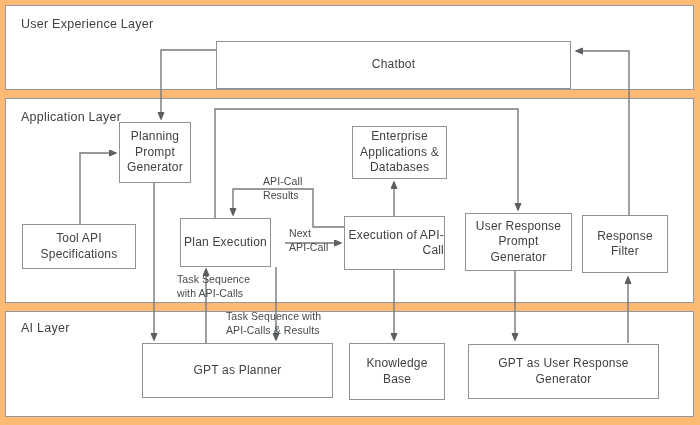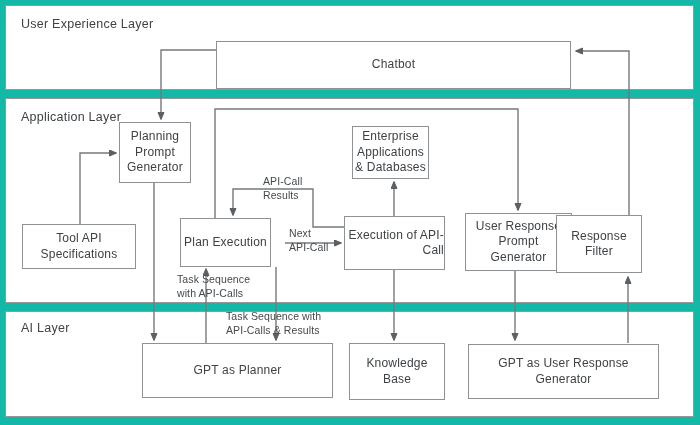--- a/index.html
+++ b/index.html
@@ -1,17 +1,17 @@
 <!DOCTYPE html>
 <html><head>
 <meta charset="utf-8">
 <style>
   html,body{margin:0;padding:0;background:#ffffff;}
   .canvas{
-    position:relative;width:700px;height:425px;background:#14b8a6;
+    position:relative;width:700px;height:425px;background:#fdba74;
     font-family:"Liberation Sans", sans-serif;overflow:hidden;
   }
   .layer{position:absolute;border:1.5px solid #95989b;background:#ffffff;box-sizing:border-box;}
   .layer-label{
     position:absolute;left:15px;top:11px;font-size:12.5px;color:#3e4245;
     letter-spacing:.25px;white-space:nowrap;
   }
   .wires{position:absolute;left:0;top:0;}
   .node{
     position:absolute;border:1.4px solid #8f9295;background:#ffffff;box-sizing:border-box;
@@ -70,33 +70,33 @@
   </div>
 
   <div class="node" style="left:22px;top:224px;width:114px;height:45px;">
     <span class="lbl">Tool API Specifications</span>
   </div>
 
   <div class="node" style="left:180px;top:218px;width:91px;height:49px;">
     <span class="lbl">Plan Execution</span>
   </div>
 
-  <div class="node" style="left:352px;top:126px;width:77px;height:53px;">
+  <div class="node" style="left:352px;top:126px;width:95px;height:53px;">
     <span class="lbl">Enterprise Applications &amp; Databases</span>
   </div>
 
   <div class="node" style="left:344px;top:216px;width:101px;height:54px;text-align:right;">
     <span class="lbl">Execution of API-Call</span>
   </div>
 
   <div class="node" style="left:465px;top:213px;width:107px;height:58px;">
     <span class="lbl" style="max-width:88px;">User Response Prompt Generator</span>
   </div>
 
-  <div class="node" style="left:556px;top:215px;width:86px;height:58px;text-align:center;">
+  <div class="node" style="left:582px;top:215px;width:86px;height:58px;text-align:center;">
     <span class="lbl" style="max-width:62px;">Response Filter</span>
   </div>
 
   <div class="node" style="left:142px;top:343px;width:191px;height:55px;">
     <span class="lbl">GPT as Planner</span>
   </div>
 
   <div class="node" style="left:349px;top:343px;width:96px;height:57px;">
     <span class="lbl" style="max-width:72px;">Knowledge Base</span>
   </div>

